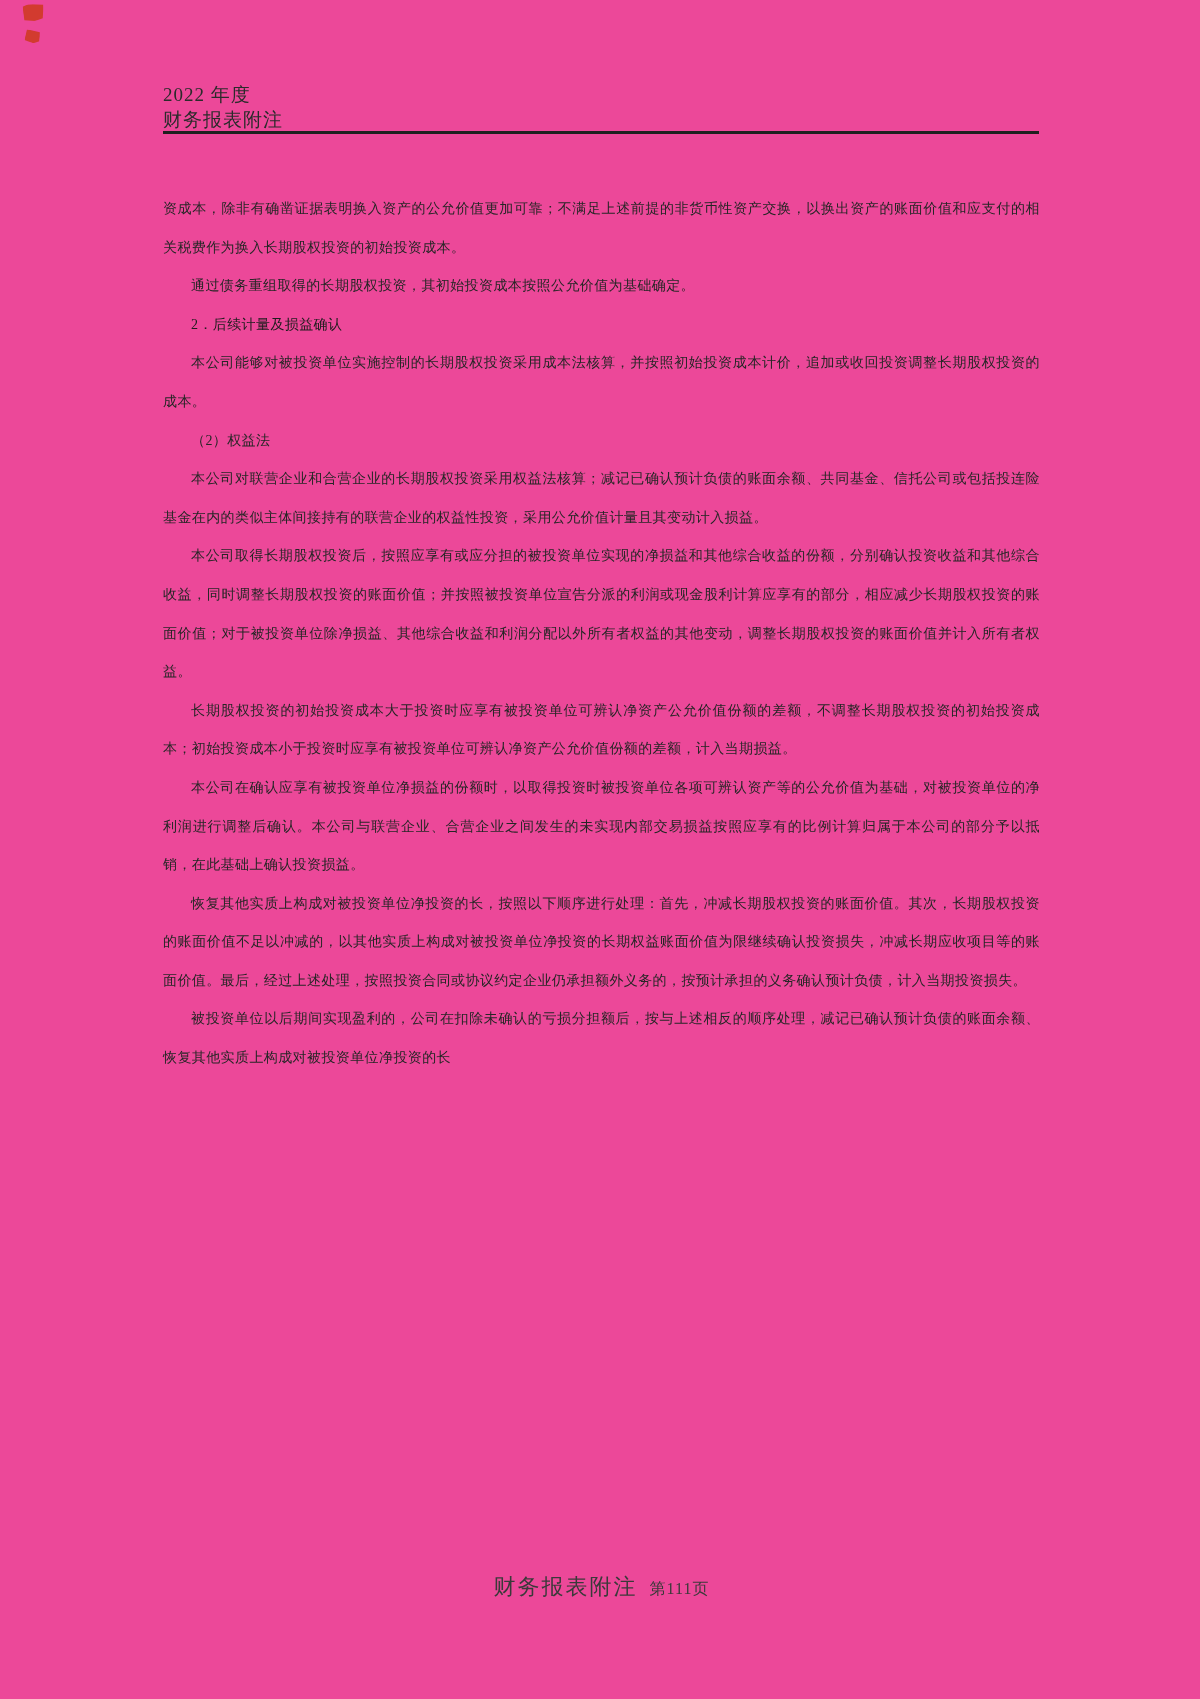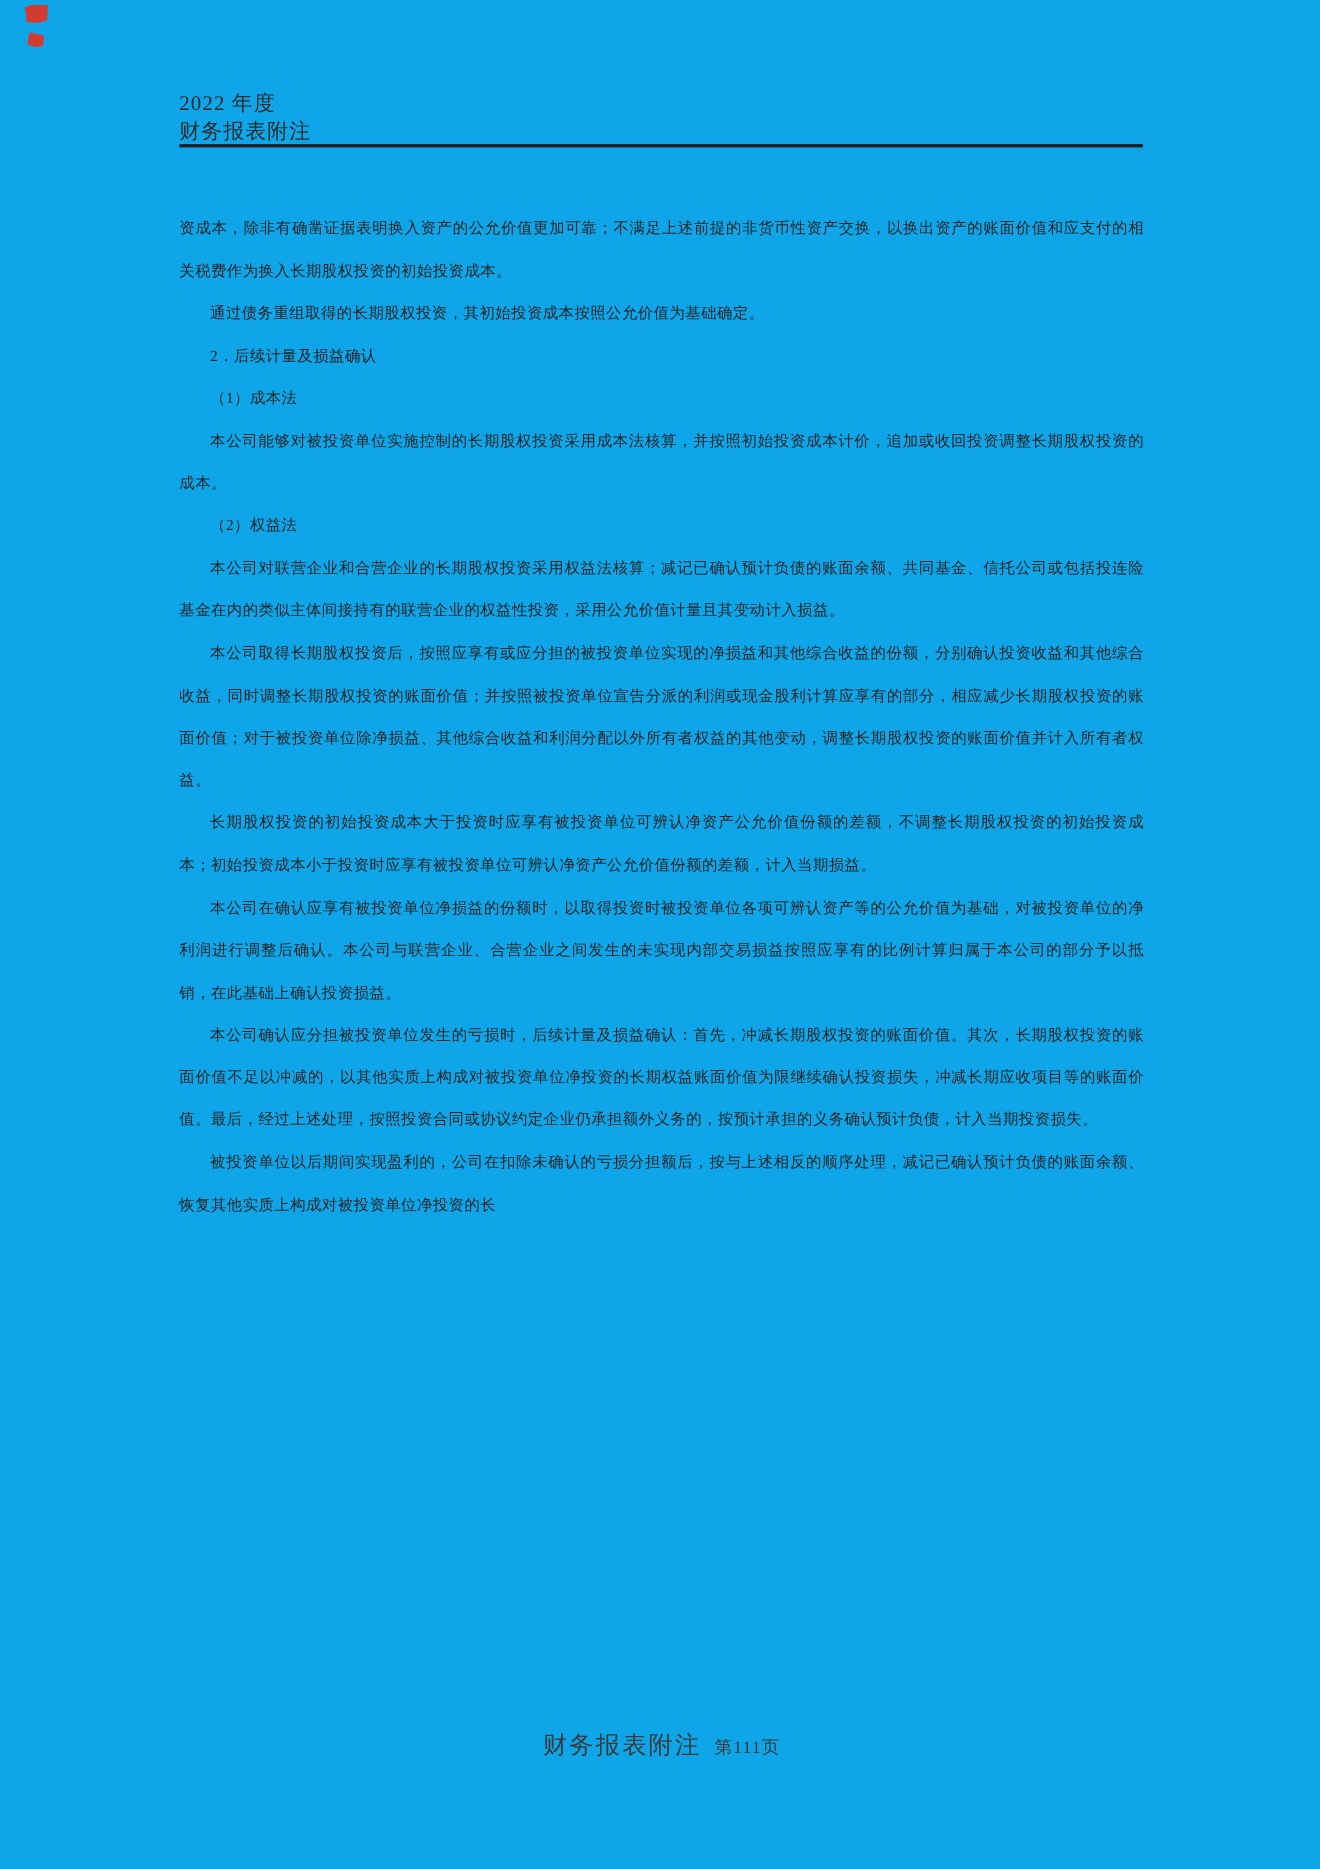--- a/index.html
+++ b/index.html
@@ -4,21 +4,21 @@
 <style>
   html, body {
     margin: 0;
     padding: 0;
     background: #ffffff;
   }
   .page {
     position: relative;
     width: 1200px;
     height: 1699px;
-    background: #0ea5e9;
+    background: #ec4899;
     overflow: hidden;
     font-family: "Liberation Serif", "DejaVu Serif", serif;
     color: #262626;
   }
   
   .artifact {
     position: absolute;
     background: #d23b2f;
   }
   .artifact.m1 {
@@ -103,28 +103,27 @@
     <div>2022 年度</div>
     <div>财务报表附注</div>
   </div>
 
   <hr class="header-rule">
 
   <div class="doc-body">
     <p>资成本，除非有确凿证据表明换入资产的公允价值更加可靠；不满足上述前提的非货币性资产交换，以换出资产的账面价值和应支付的相关税费作为换入长期股权投资的初始投资成本。</p>
     <p class="ind">通过债务重组取得的长期股权投资，其初始投资成本按照公允价值为基础确定。</p>
     <p class="ind heading">2．后续计量及损益确认</p>
-    <p class="ind">（1）成本法</p>
     <p class="ind">本公司能够对被投资单位实施控制的长期股权投资采用成本法核算，并按照初始投资成本计价，追加或收回投资调整长期股权投资的成本。</p>
     <p class="ind">（2）权益法</p>
     <p class="ind">本公司对联营企业和合营企业的长期股权投资采用权益法核算；减记已确认预计负债的账面余额、共同基金、信托公司或包括投连险基金在内的类似主体间接持有的联营企业的权益性投资，采用公允价值计量且其变动计入损益。</p>
     <p class="ind">本公司取得长期股权投资后，按照应享有或应分担的被投资单位实现的净损益和其他综合收益的份额，分别确认投资收益和其他综合收益，同时调整长期股权投资的账面价值；并按照被投资单位宣告分派的利润或现金股利计算应享有的部分，相应减少长期股权投资的账面价值；对于被投资单位除净损益、其他综合收益和利润分配以外所有者权益的其他变动，调整长期股权投资的账面价值并计入所有者权益。</p>
     <p class="ind">长期股权投资的初始投资成本大于投资时应享有被投资单位可辨认净资产公允价值份额的差额，不调整长期股权投资的初始投资成本；初始投资成本小于投资时应享有被投资单位可辨认净资产公允价值份额的差额，计入当期损益。</p>
     <p class="ind">本公司在确认应享有被投资单位净损益的份额时，以取得投资时被投资单位各项可辨认资产等的公允价值为基础，对被投资单位的净利润进行调整后确认。本公司与联营企业、合营企业之间发生的未实现内部交易损益按照应享有的比例计算归属于本公司的部分予以抵销，在此基础上确认投资损益。</p>
-    <p class="ind">本公司确认应分担被投资单位发生的亏损时，后续计量及损益确认：首先，冲减长期股权投资的账面价值。其次，长期股权投资的账面价值不足以冲减的，以其他实质上构成对被投资单位净投资的长期权益账面价值为限继续确认投资损失，冲减长期应收项目等的账面价值。最后，经过上述处理，按照投资合同或协议约定企业仍承担额外义务的，按预计承担的义务确认预计负债，计入当期投资损失。</p>
+    <p class="ind">恢复其他实质上构成对被投资单位净投资的长，按照以下顺序进行处理：首先，冲减长期股权投资的账面价值。其次，长期股权投资的账面价值不足以冲减的，以其他实质上构成对被投资单位净投资的长期权益账面价值为限继续确认投资损失，冲减长期应收项目等的账面价值。最后，经过上述处理，按照投资合同或协议约定企业仍承担额外义务的，按预计承担的义务确认预计负债，计入当期投资损失。</p>
     <p class="ind">被投资单位以后期间实现盈利的，公司在扣除未确认的亏损分担额后，按与上述相反的顺序处理，减记已确认预计负债的账面余额、恢复其他实质上构成对被投资单位净投资的长</p>
   </div>
 
   <div class="page-footer">
     <span class="footer-title">财务报表附注</span><span class="footer-page">第111页</span>
   </div>
 
 </div>
 
 </body></html>

